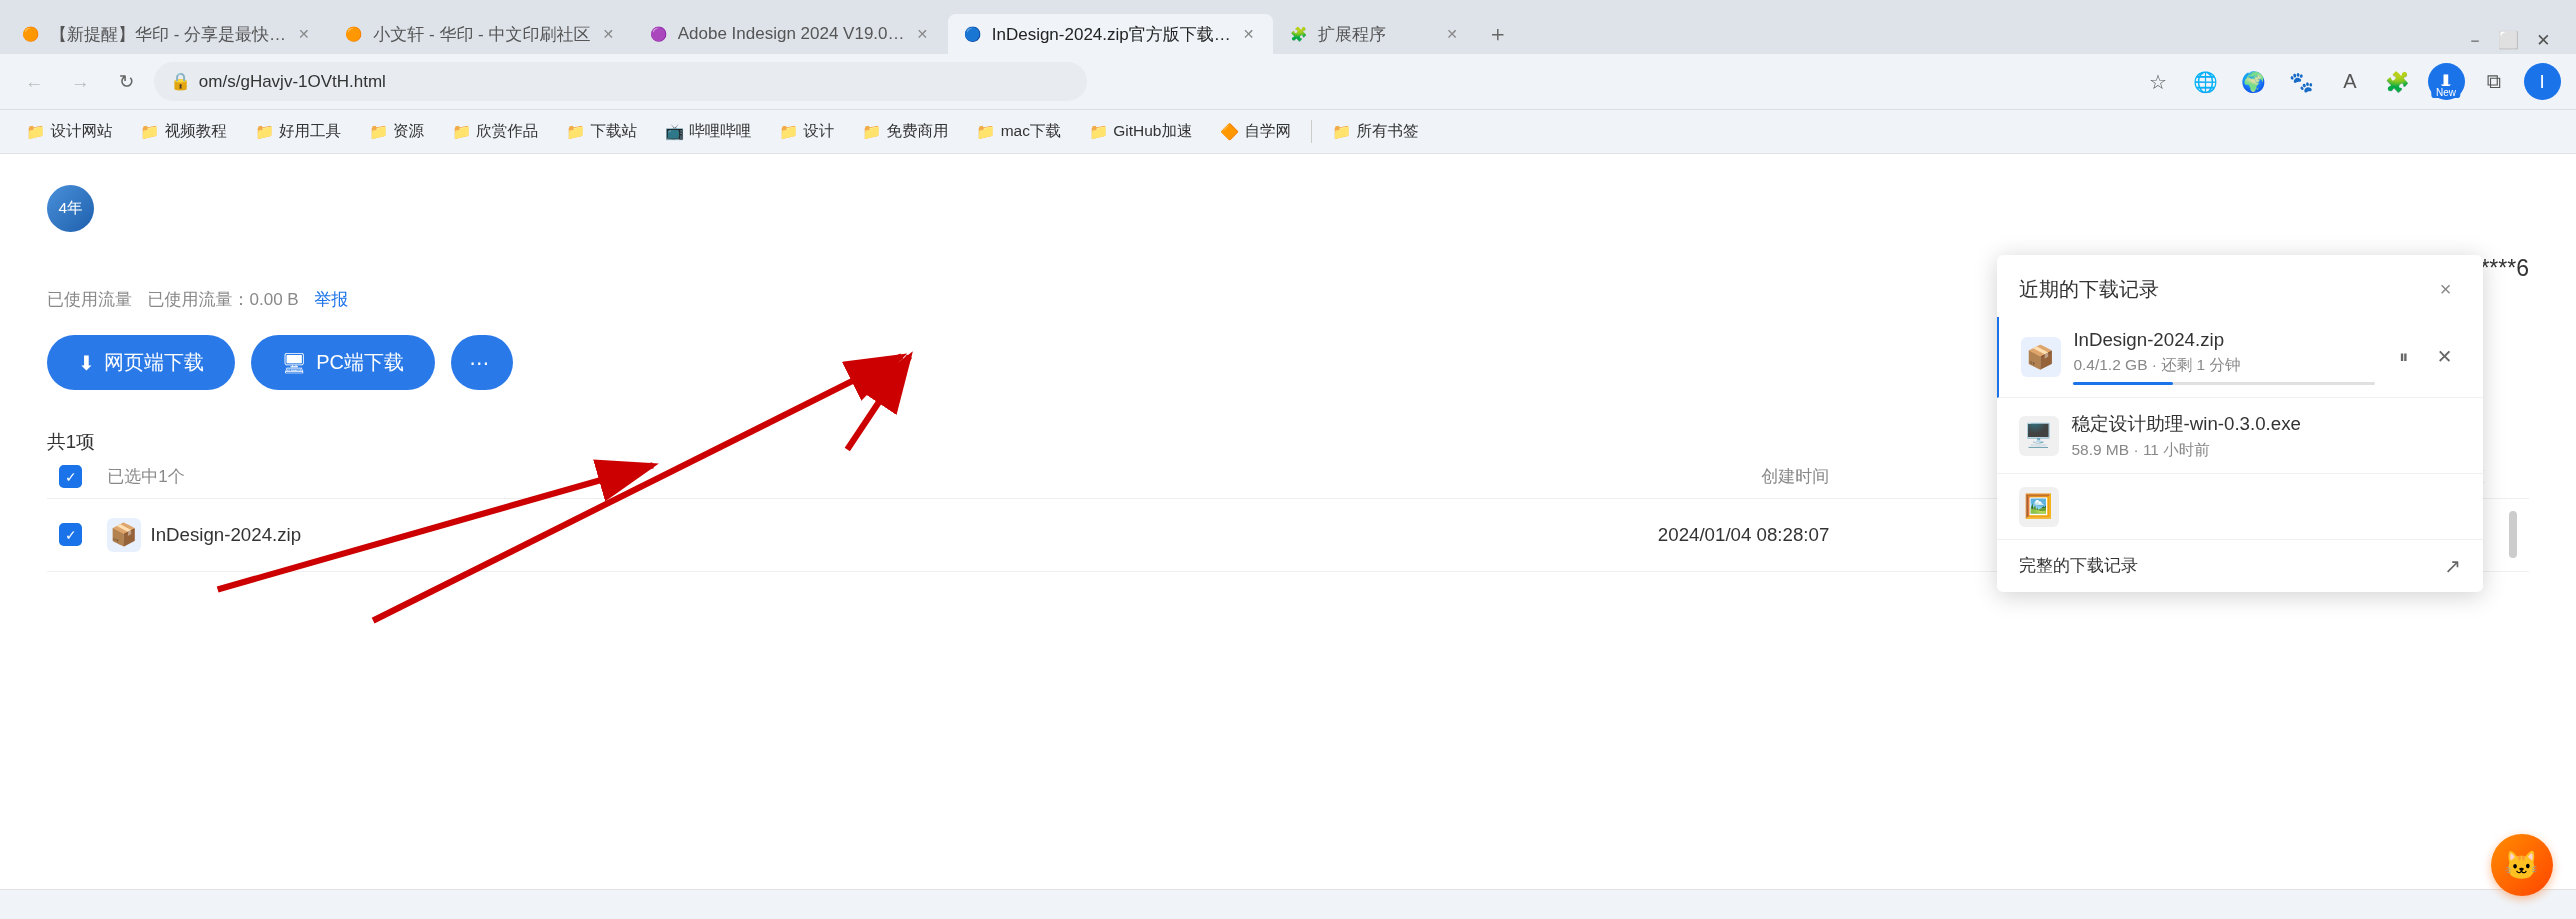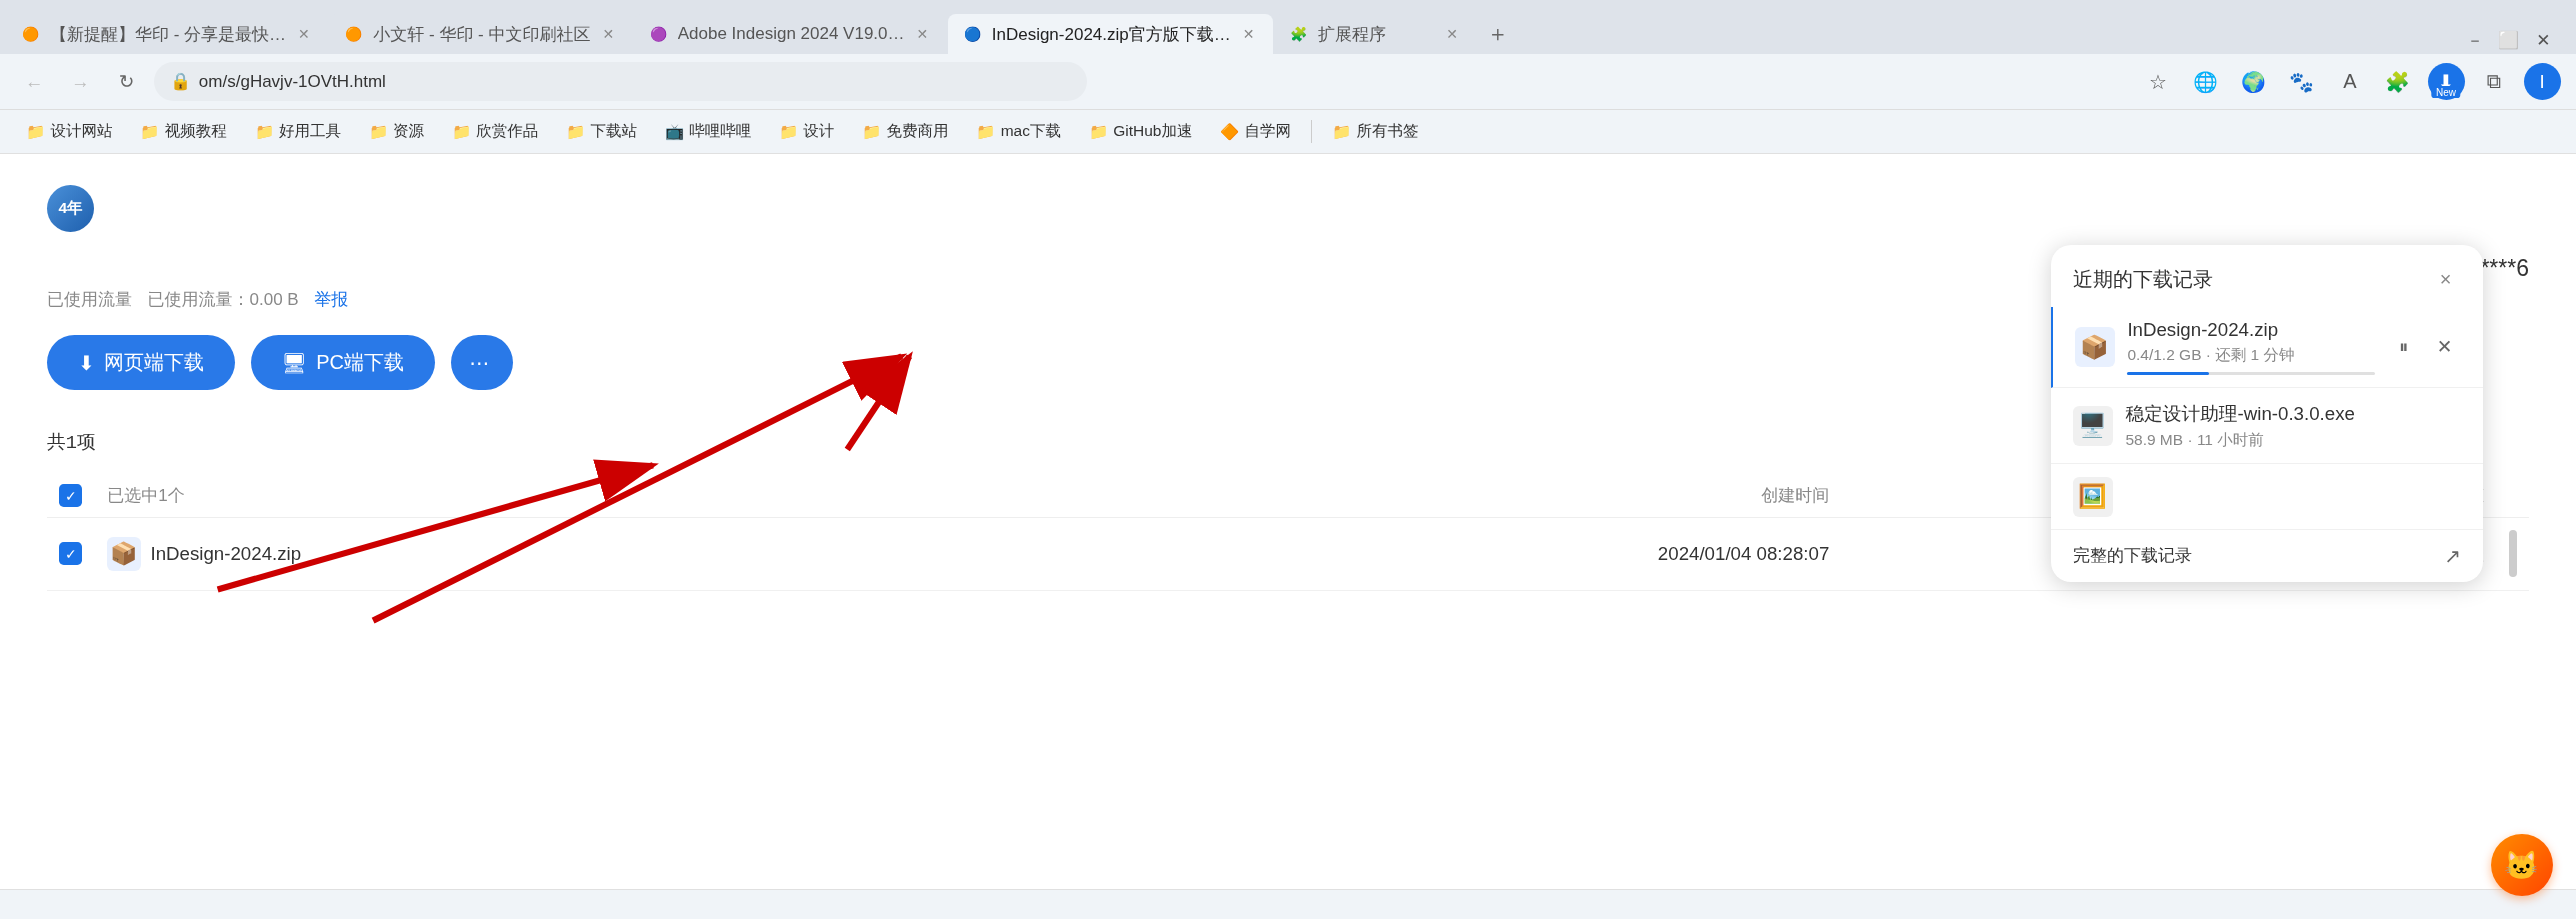--- a/index.html
+++ b/index.html
@@ -226,21 +226,21 @@
     .year-badge {
       display: inline-flex;
       align-items: center;
       justify-content: center;
       width: 47px;
       height: 47px;
       background: linear-gradient(135deg, #4a90d9, #1e5fad);
       border-radius: 50%;
       color: white;
       font-size: 15.5px;
-      font-weight: bold;
+      font-weight: normal;
       margin-bottom: 23px;
     }
 
     
     .file-share-info {
       margin-bottom: 24px;
       text-align: right;
     }
     .share-id {
       font-size: 23px;
@@ -278,22 +278,21 @@
       border: none;
       color: white;
       background: #2979e8;
     }
     .btn-icon { font-size: 20px; }
 
     
     .file-count {
       font-size: 18.7px;
       color: #333;
-      margin-bottom: 20px;
-      font-family: Liberation Mono, monospace;
+      margin-bottom: 1px;
     }
 
     .file-table {
       width: 100%;
       border-collapse: collapse;
     }
     .file-table thead th {
       text-align: left;
       font-size: 17px;
       color: #888;
@@ -340,25 +339,25 @@
     .scroll-thumb {
       width: 9.3px;
       height: 62px;
       background: #bbb;
       border-radius: 4.7px;
     }
 
     
     .download-panel {
       position: absolute;
-      top: 91px;
+      top: 101px;
       right: 93px;
-      width: 432px;
+      width: 486px;
       background: white;
-      border-radius: 20px;
+      border-radius: 6px;
       box-shadow: 0 3.1px 23px rgba(0,0,0,0.18);
       padding: 0;
       z-index: 100;
     }
     .panel-header {
       display: flex;
       align-items: center;
       justify-content: space-between;
       padding: 18.7px 22px 12.4px;
     }

